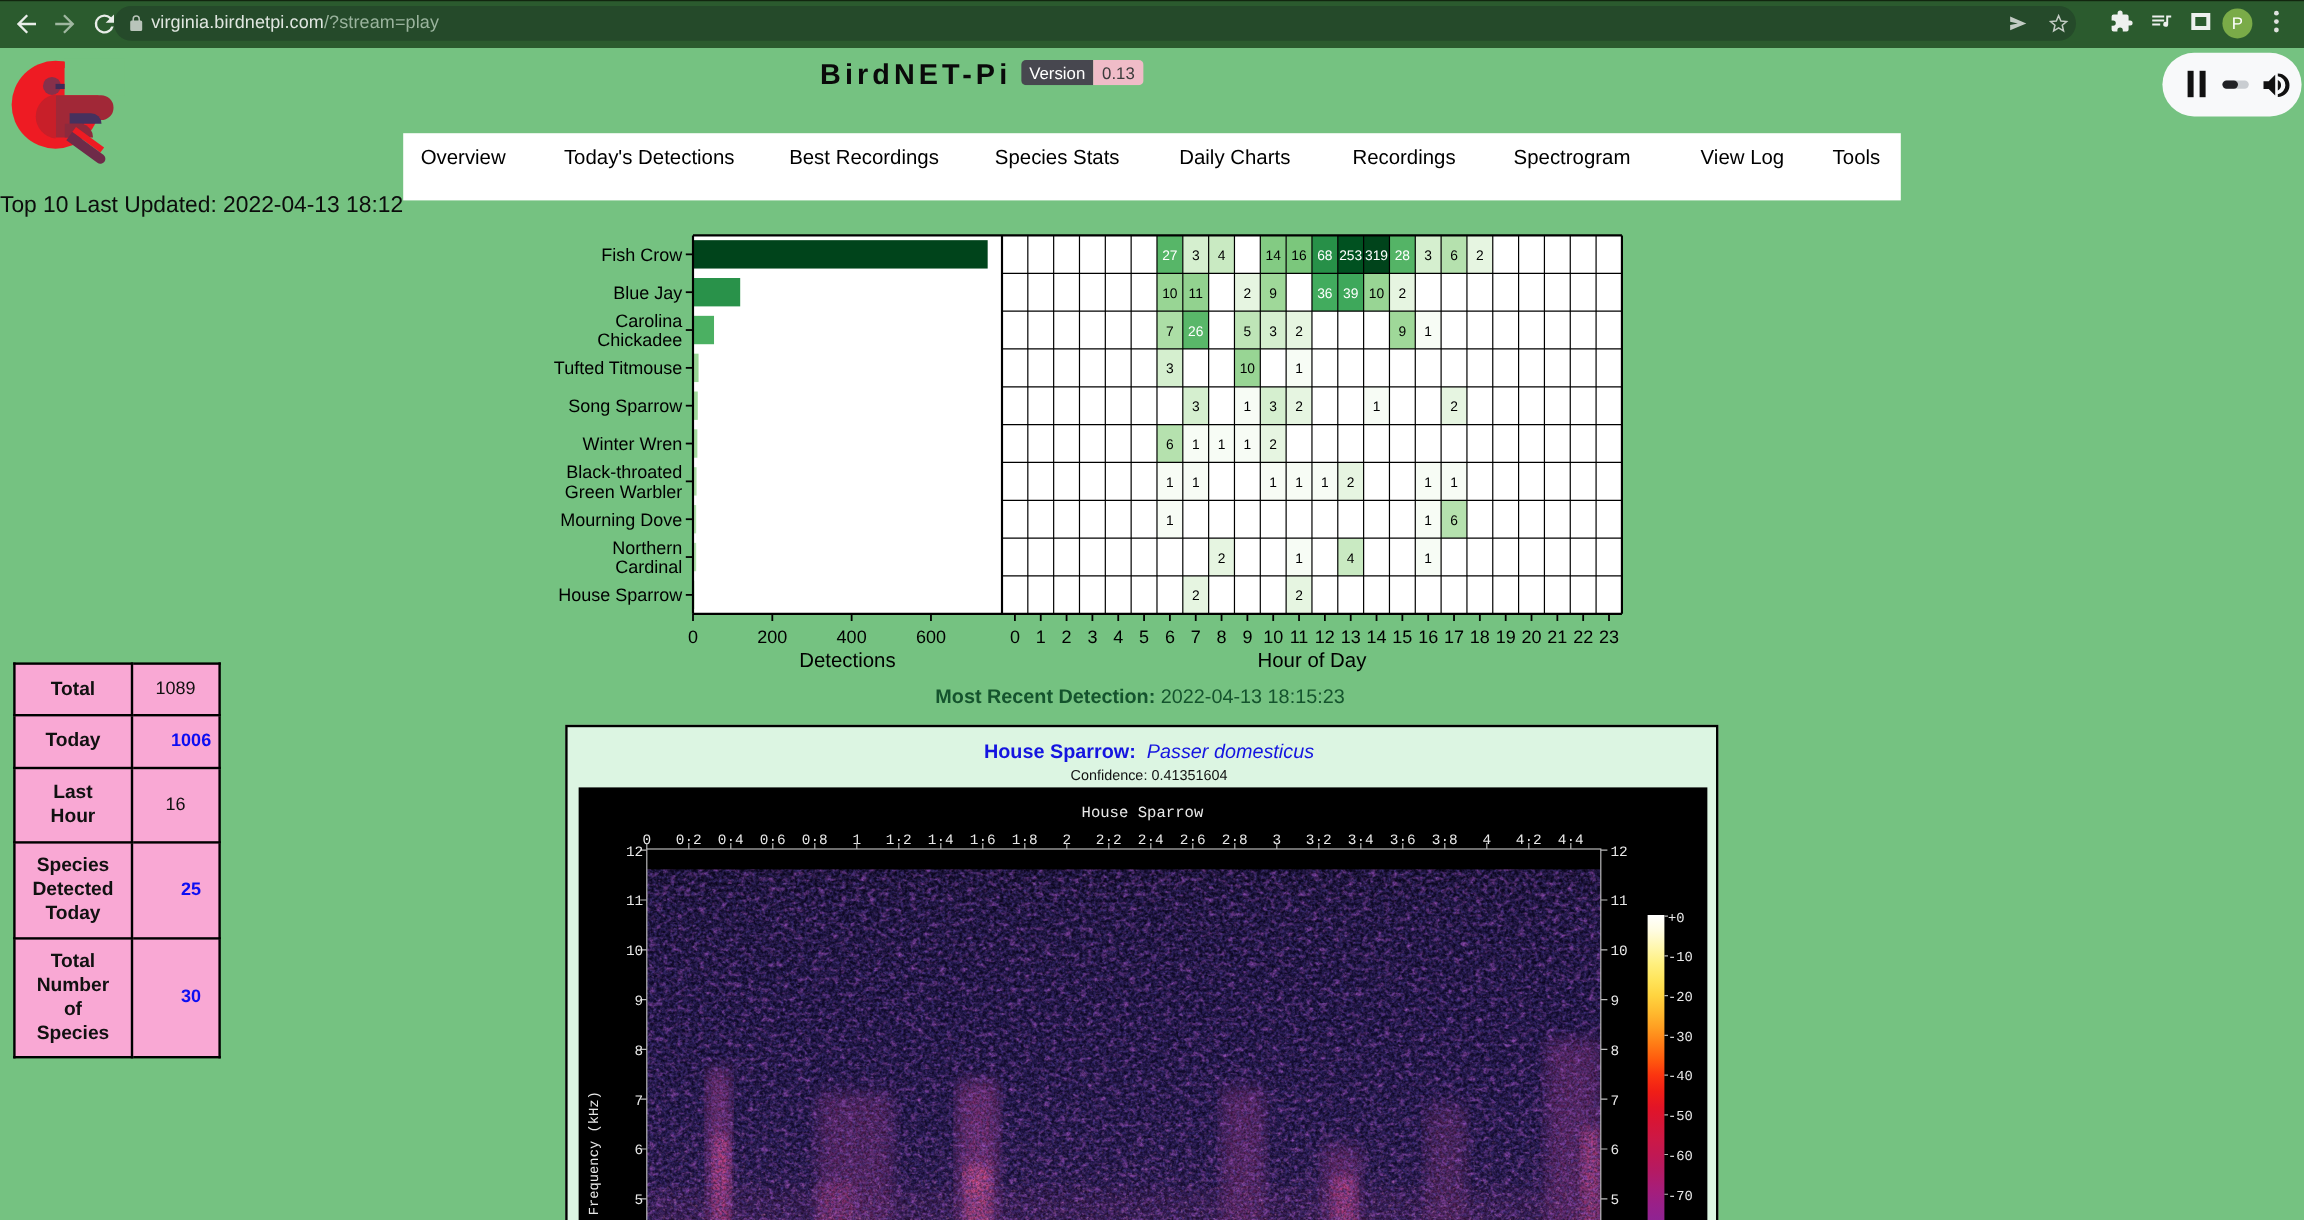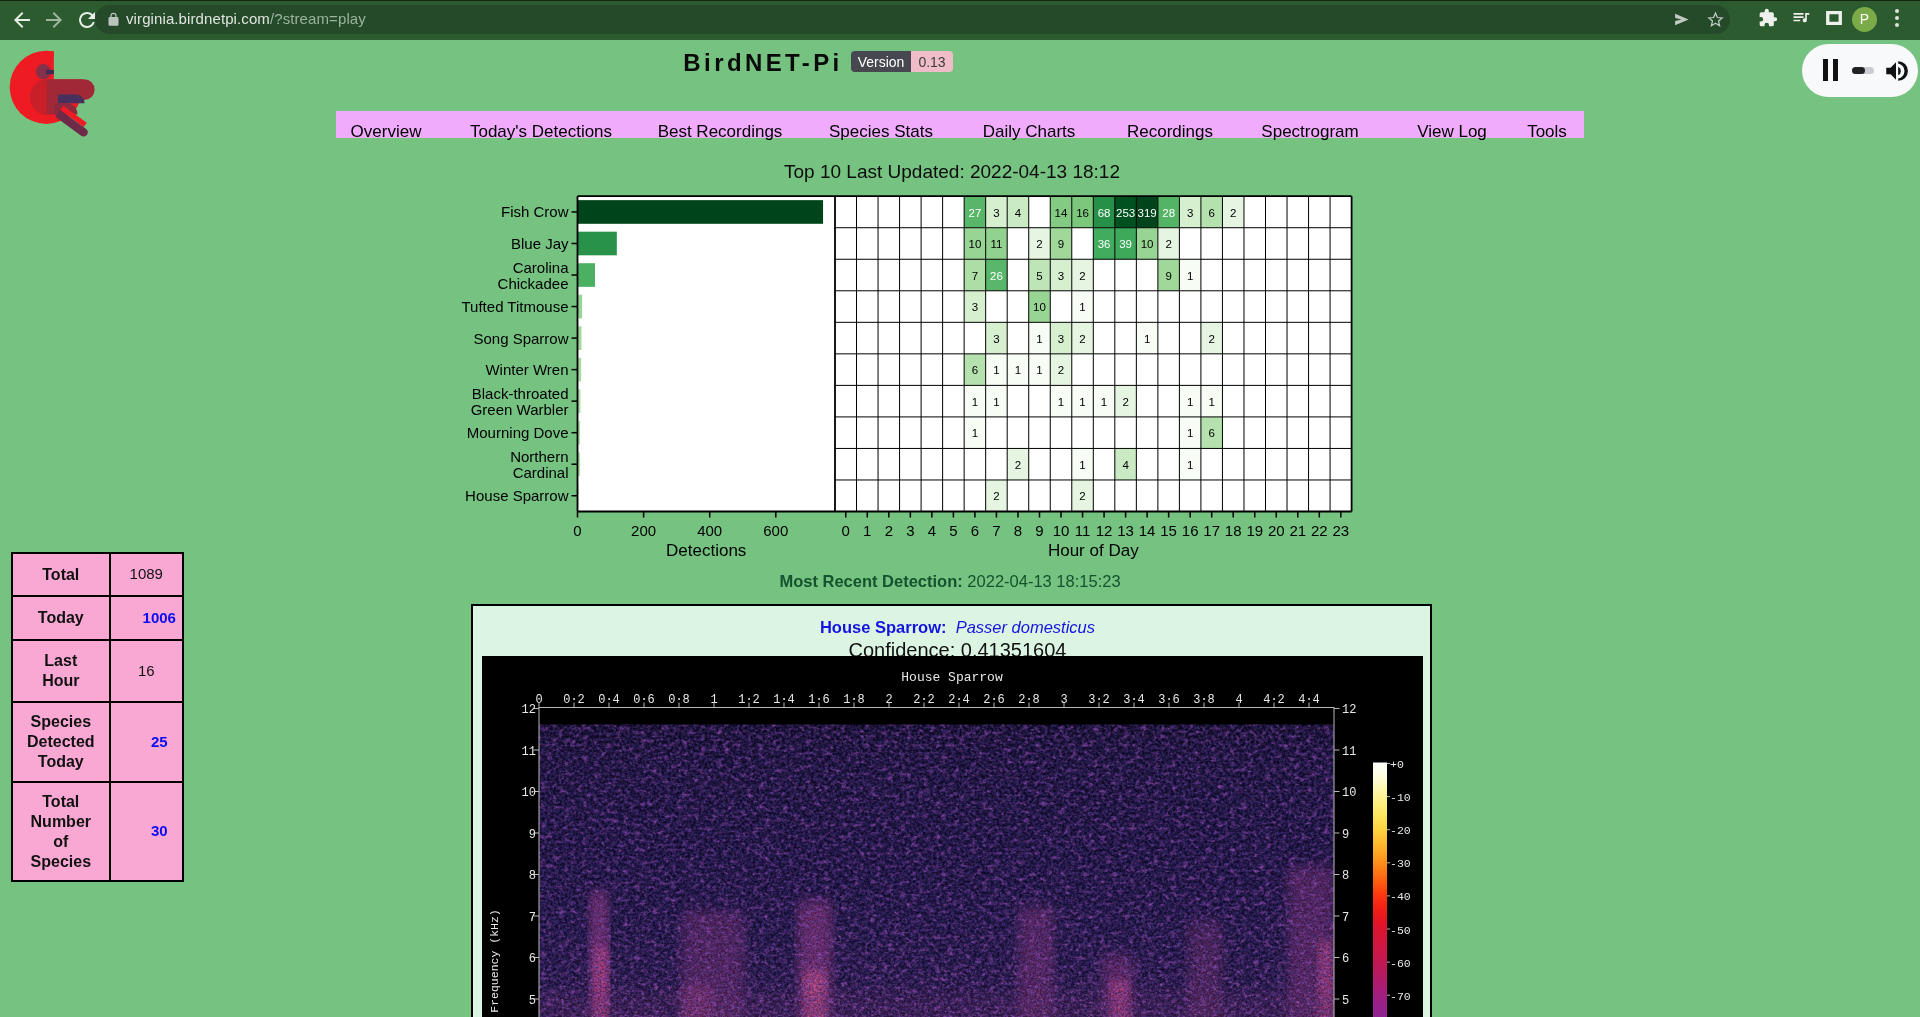--- a/index.html
+++ b/index.html
@@ -4,34 +4,34 @@
 <style>
   * { margin:0; padding:0; box-sizing:border-box; }
   html,body { width:1920px; height:1017px; overflow:hidden; background:#75c281; font-family:"Liberation Sans",sans-serif; }
   .abs { position:absolute; }
   #chrome { position:absolute; left:0; top:0; width:1920px; height:40px; background:#2b5b2e; }
   #tabstrip { position:absolute; left:0; top:0; width:1920px; height:1px; background:#12260f; }
   #urlpill { position:absolute; left:95px; top:5px; width:1635px; height:29px; border-radius:15px; background:#254a2a; }
   .navicon { position:absolute; top:8px; }
   #player { position:absolute; left:1802px; top:44px; width:116px; height:53px; border-radius:27px; background:#f8f9fa; }
   #titlerow { position:absolute; left:0; top:49px; width:1636px; text-align:center; }
-  #navbar { position:absolute; left:336px; top:111px; width:1248px; height:27px; background:#f0abfc; }
+  #navbar { position:absolute; left:336px; top:111px; width:1248px; height:56px; background:#ffffff; }
   .nav { position:absolute; top:0; height:41px; line-height:41px; font-size:17px; color:#000; transform:translateX(-50%); white-space:nowrap; }
-  #top10 { position:absolute; left:0; top:161px; width:1904px; text-align:center; font-size:19px; color:#0c0c0c; }
+  #top10 { position:absolute; left:0; top:161px; width:1904px; text-align:left; font-size:19px; color:#0c0c0c; }
   #recent { position:absolute; left:0; top:572px; width:1900px; text-align:center; font-size:16.5px; color:#14532d; }
   #statstable { position:absolute; left:11px; top:552px; border-collapse:collapse; }
   #statstable td { border:2px solid #000; background:#f9a8d4; text-align:center; vertical-align:middle; font-size:16px; color:#111; padding:0 6px; line-height:1.25; }
   #statstable td.lbl { font-weight:bold; width:94px; padding:0 14px; }
   #statstable td.val { width:44px; font-size:15px; }
   #statstable td.blue { color:#0d0df2; font-weight:bold;padding-left:32px; }
   #detbox { position:absolute; left:471px; top:604px; width:961px; height:500px; background:#dcf5e2; border:2px solid #000; }
   #dettitle { position:absolute; left:6px; top:12px; width:957px; text-align:center; font-size:16.5px; }
   #dettitle .b { color:#1414e0; font-weight:bold;margin-top:33px; }
   #dettitle .i { color:#1414e0; font-style:italic; }
-  #detconf { position:absolute; left:6px; top:33px; width:957px; text-align:center; font-size:20px; color:#111; }
+  #detconf { position:absolute; left:6px; top:33px; width:957px; text-align:center; font-size:12px; color:#111; }
 </style>
 </head>
 <body>
 <div id="chrome">
   <svg class="navicon" style="left:10px" width="24" height="24" viewBox="0 0 24 24">
       <path d="M20 11H7.8l5.6-5.6L12 4l-8 8 8 8 1.4-1.4L7.8 13H20z" fill="#e9ede9"></path>
     </svg>
   <svg class="navicon" style="left:42px" width="24" height="24" viewBox="0 0 24 24">
       <path d="M4 11h12.2l-5.6-5.6L12 4l8 8-8 8-1.4-1.4 5.6-5.6H4z" fill="#9fb7a0"></path>
     </svg>

